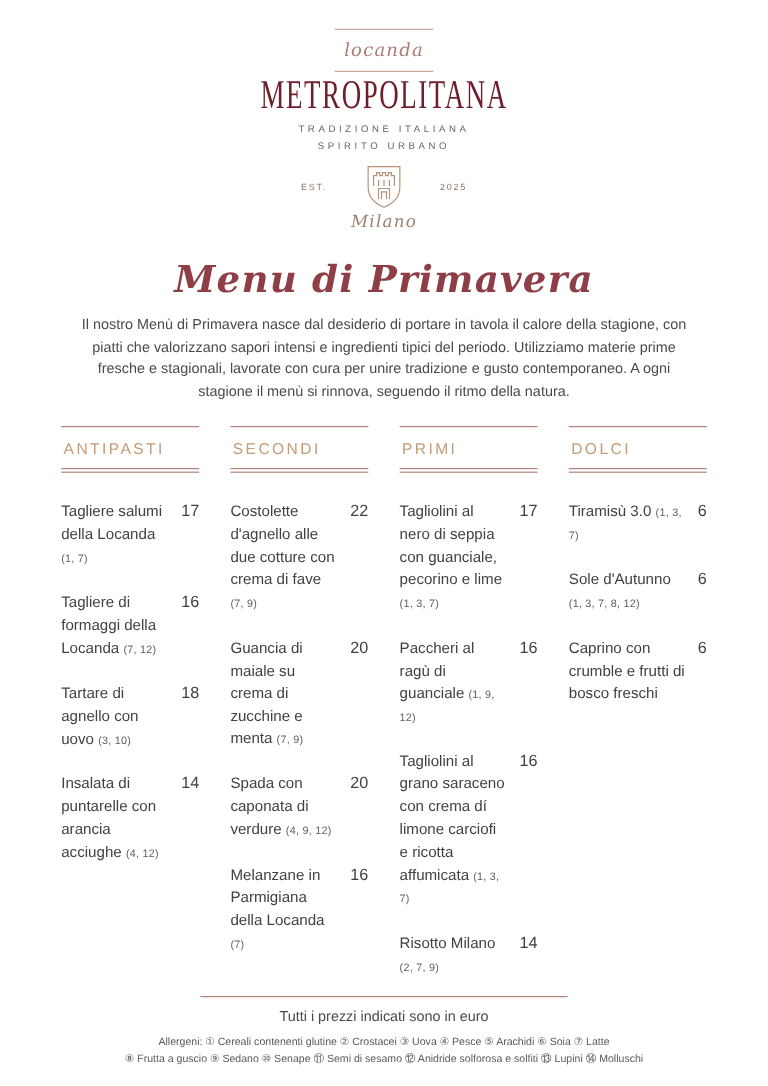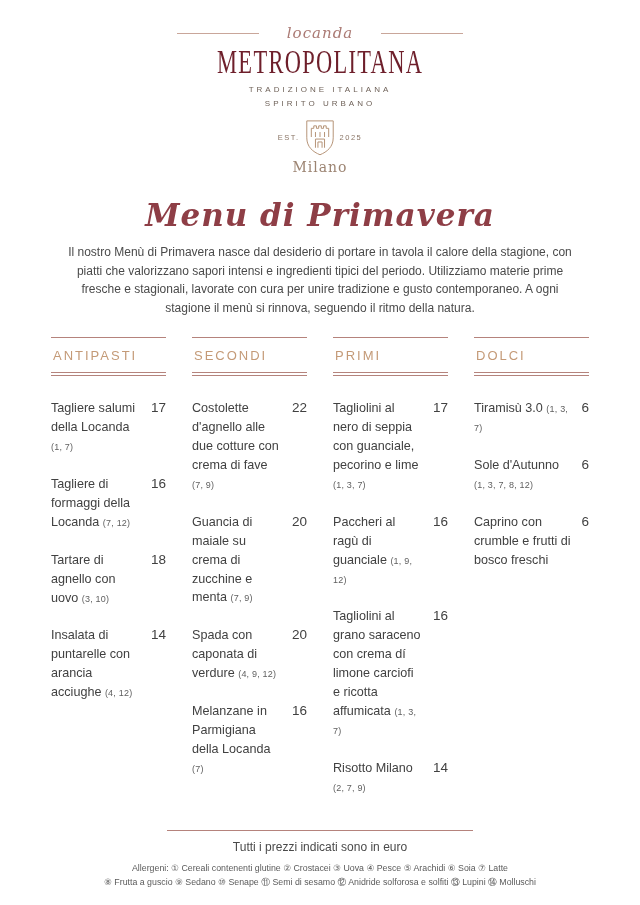--- a/index.html
+++ b/index.html
@@ -18,21 +18,21 @@
   body{
     width:640px;height:905px;
     font-family:"Liberation Sans",sans-serif;
     color:var(--body-text);
     display:flex;flex-direction:column;
     overflow:hidden;
     margin:0 auto;
   }
   
   .header{padding-top:24px;text-align:center;}
-  .pretitle-row{display:flex;align-items:center;justify-content:center;gap:28px;}
+  .pretitle-row{display:flex;align-items:center;justify-content:center;gap:8px;flex-direction:column;}
   .hline{width:82px;height:0;border-top:1px solid var(--rule-soft);}
   .pretitle{
     font-family:"DejaVu Serif",serif;font-style:italic;
     font-size:15px;color:#ab7a74;letter-spacing:1px;
   }
   .brand-title{
     display:inline-block;
     font-family:"Liberation Serif",serif;
     font-size:34px;font-weight:400;
     letter-spacing:2px;
@@ -40,27 +40,27 @@
     transform:scaleX(0.66);
     transform-origin:center;
     line-height:1.15;
     white-space:nowrap;
   }
   .tagline{
     font-size:8px;letter-spacing:3px;color:var(--muted-text);
     line-height:1.75;margin-top:2px;
   }
   .est-row{
-    display:flex;align-items:center;justify-content:center;gap:3px;
+    display:flex;align-items:center;justify-content:center;gap:30px;
     margin-top:7px;
   }
   .est-label{font-size:7.5px;letter-spacing:1.5px;color:#8a7566;}
   .emblem svg{display:block;}
   .city-script{
-    font-family:"DejaVu Serif",serif;
+    font-family:"DejaVu Serif",serif;font-style:italic;
     font-size:14px;color:#9c8472;margin-top:3px;letter-spacing:1px;
   }
   
   .menu-title{
     text-align:center;margin-top:22px;
     font-family:"DejaVu Serif",serif;font-style:italic;
     font-size:31px;color:var(--script-red);letter-spacing:1px;
   }
   .intro{
     width:508px;margin:10px auto 0;

